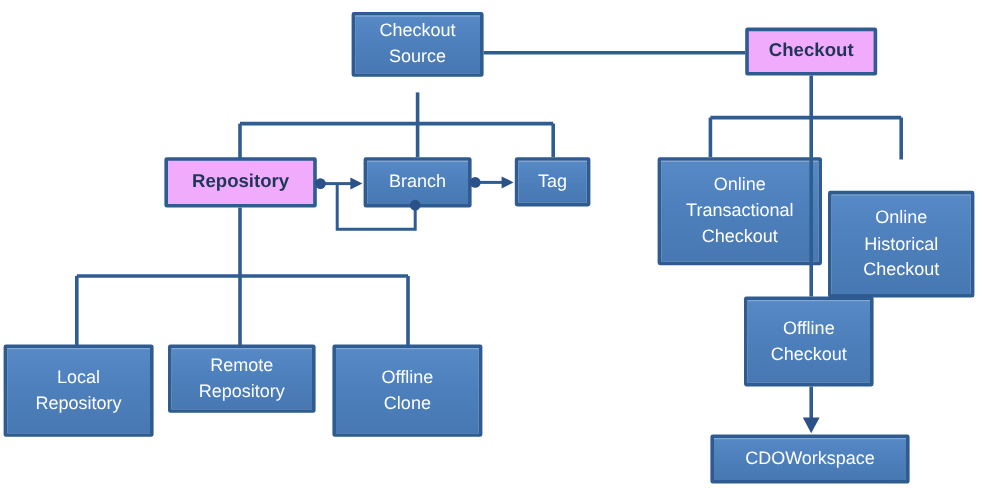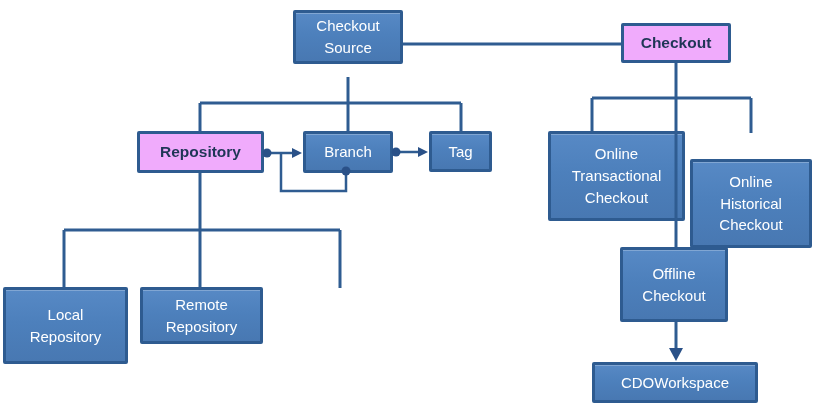--- a/index.html
+++ b/index.html
@@ -141,14 +141,17 @@
   </div>
 
   <div class="node n-dark n-cdoworkspace">
     <span>CDOWorkspace</span>
   </div>
 
   <div class="node n-dark n-remote-repository">
     <span>Remote Repository</span>
   </div>
 
+  <div class="node n-dark n-offline-clone">
+    <span>Offline Clone</span>
+  </div>
 
 </div>
 
 </body></html>

